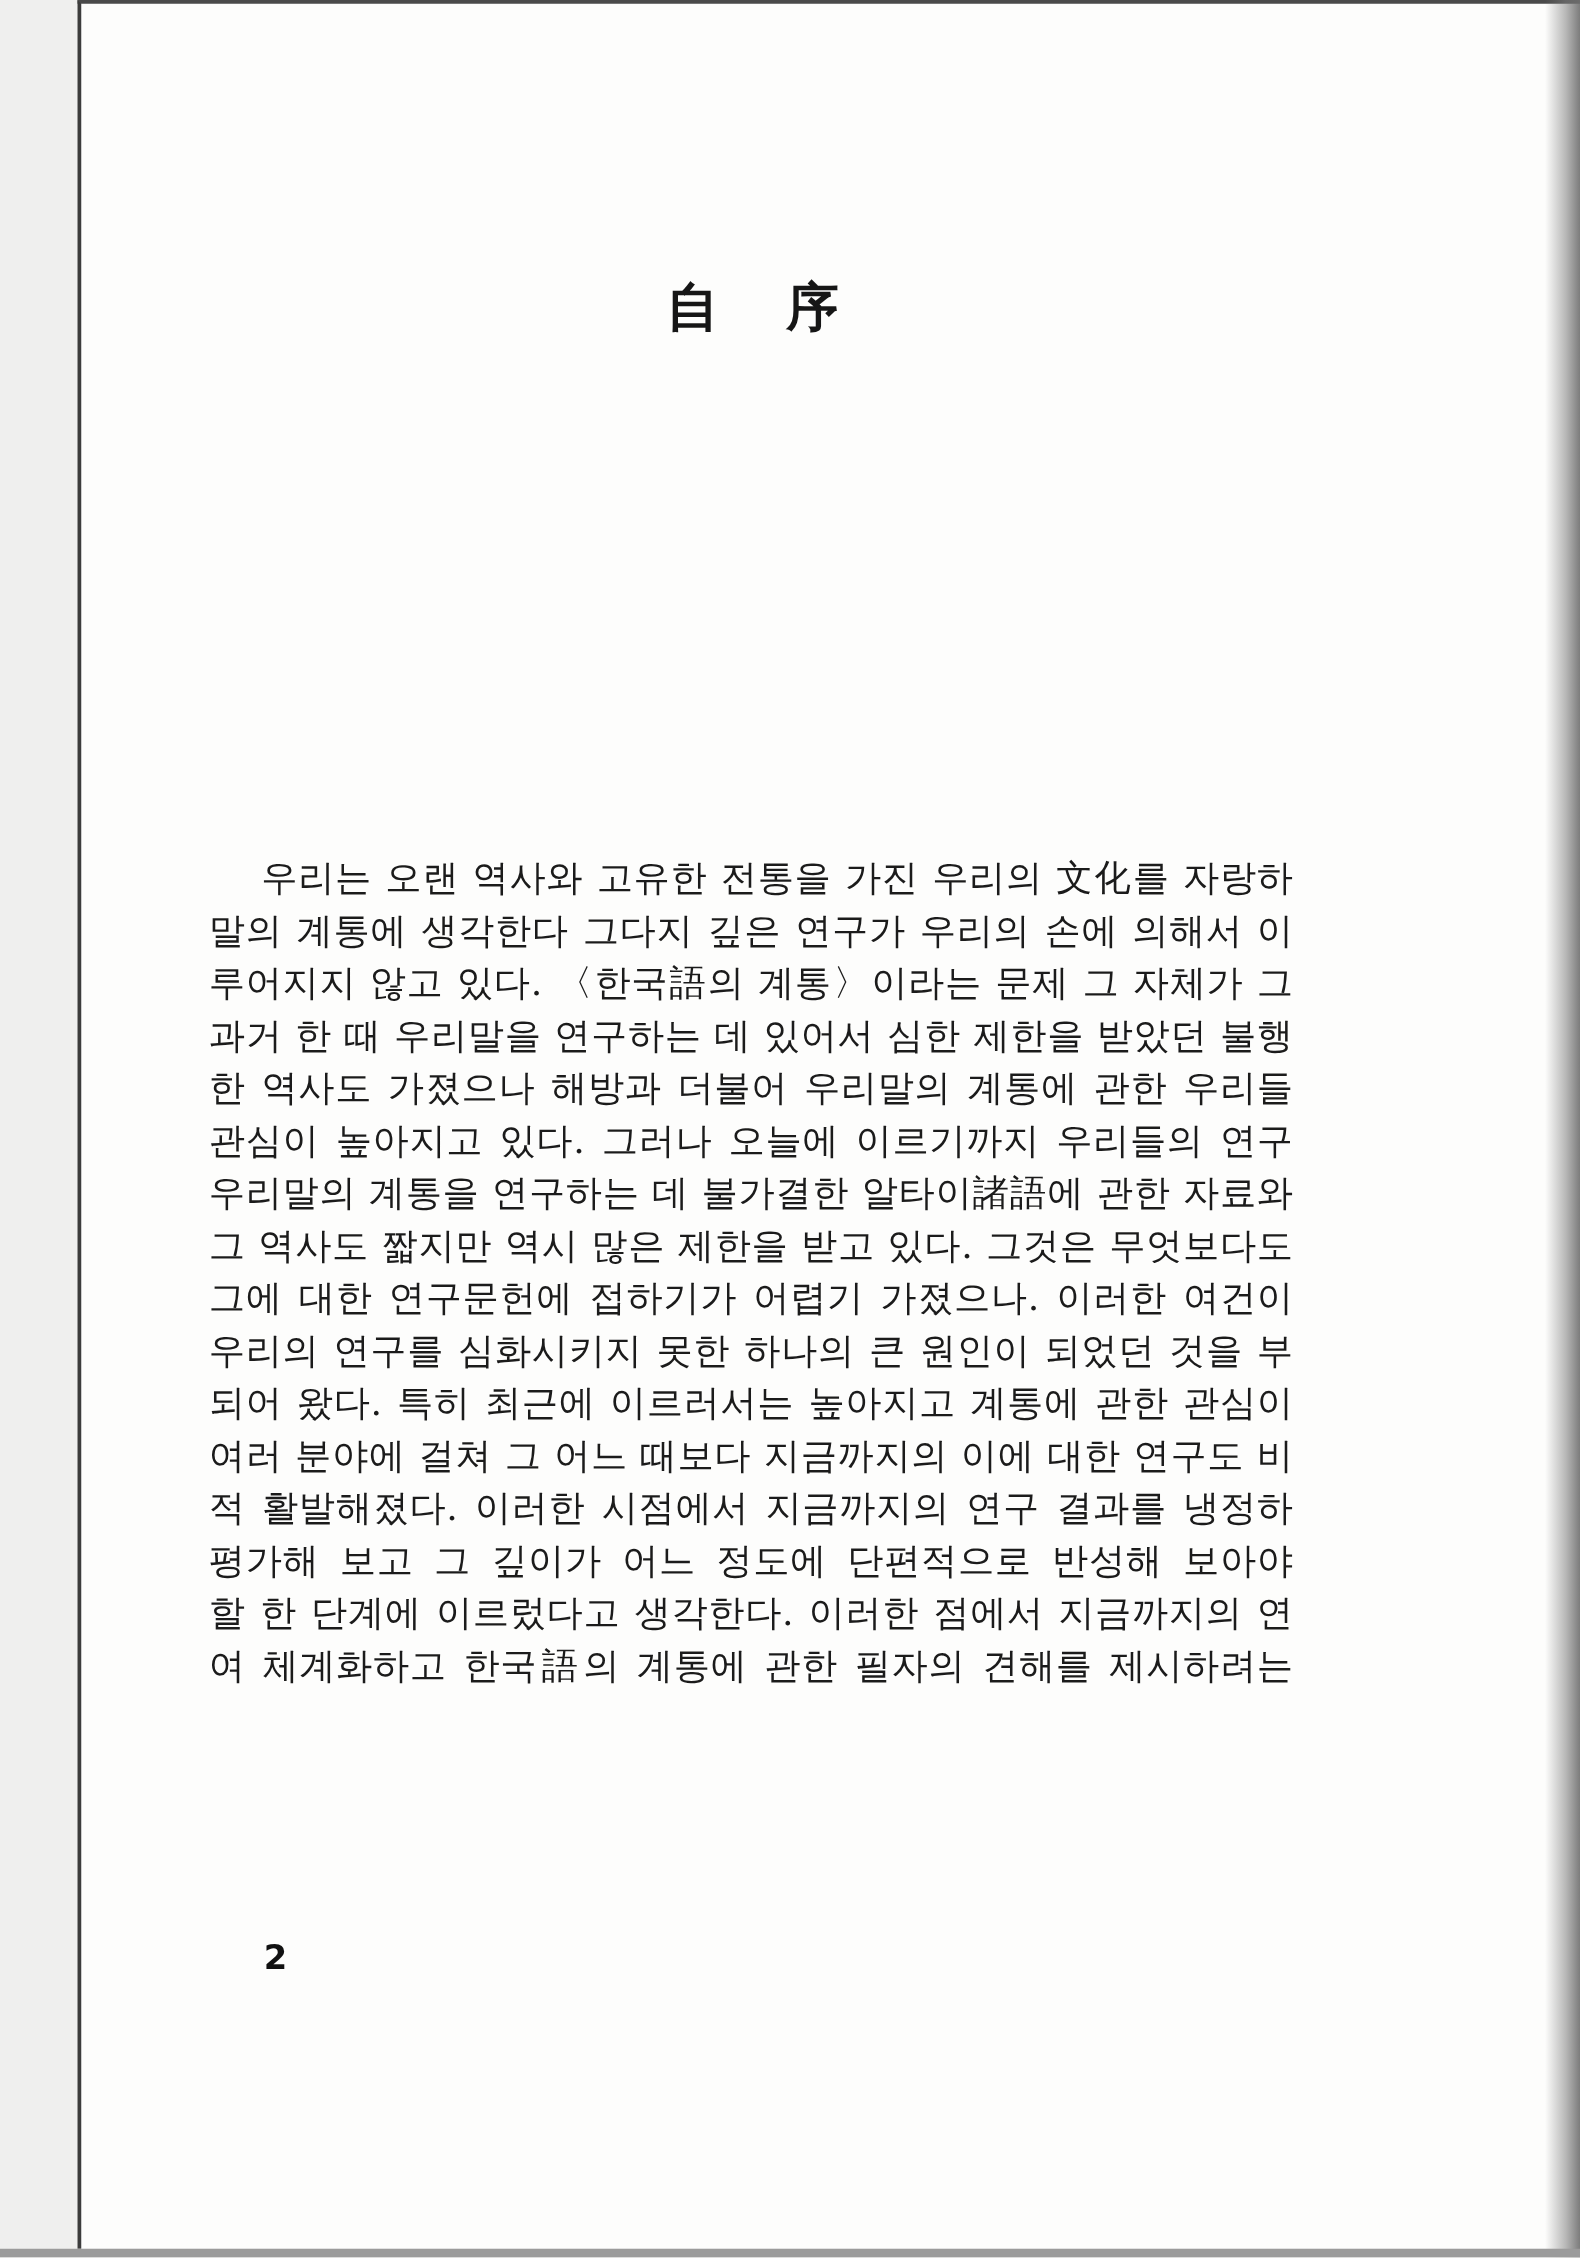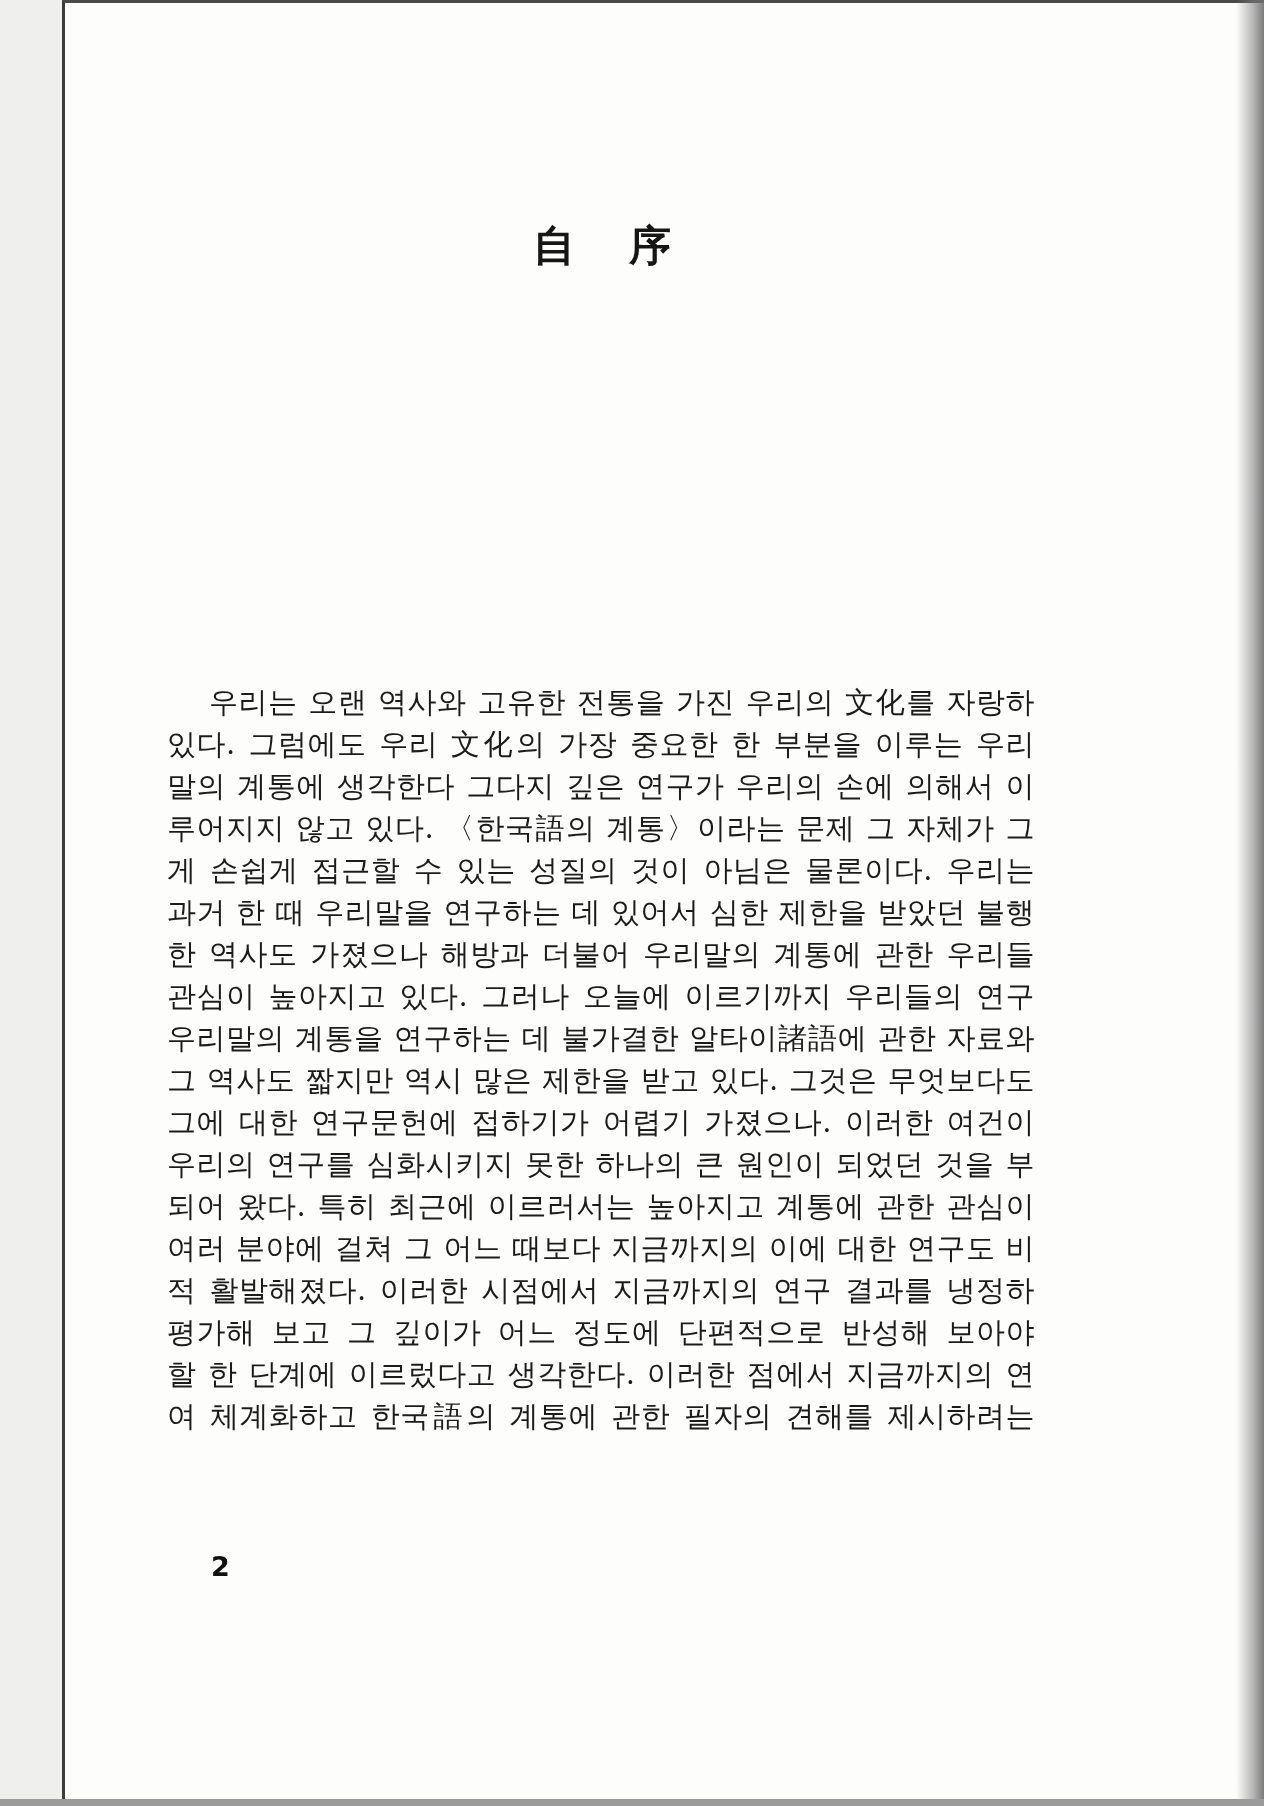--- a/index.html
+++ b/index.html
@@ -90,24 +90,22 @@
 </head>
 <body>
 
 <div class="scan-wrap">
   <div class="book-page">
     <h1 class="page-title">自　序</h1>
 
     <div class="body-text">
 
     <div class="line">우리는 오랜 역사와 고유한 전통을 가진 우리의 文化를 자랑하고</div>
-        <div class="line">있다.  그럼에도  우리 文化의 가장 중요한 한 부분을 이루는 우리</div>
         <div class="line">말의 계통에 생각한다 그다지 깊은 연구가  우리의 손에 의해서 이</div>
         <div class="line">루어지지 않고 있다.  〈한국語의 계통〉이라는 문제 그 자체가 그렇</div>
-        <div class="line">게 손쉽게 접근할 수 있는  성질의 것이 아님은 물론이다.  우리는</div>
         <div class="line">과거 한 때 우리말을 연구하는 데 있어서 심한 제한을 받았던 불행</div>
         <div class="line">한 역사도 가졌으나 해방과 더불어 우리말의 계통에 관한 우리들의</div>
         <div class="line">관심이 높아지고 있다. 그러나 오늘에 이르기까지 우리들의 연구는</div>
         <div class="line">우리말의 계통을 연구하는 데 불가결한  알타이諸語에 관한 자료와</div>
         <div class="line">그 역사도 짧지만 역시 많은 제한을 받고 있다. 그것은 무엇보다도</div>
         <div class="line">그에 대한 연구문헌에 접하기가  어렵기 가졌으나.  이러한 여건이</div>
         <div class="line">우리의 연구를 심화시키지 못한  하나의 큰 원인이 되었던 것을 부</div>
         <div class="line">되어 왔다.  특히 최근에 이르러서는 높아지고 계통에 관한 관심이</div>
         <div class="line">여러 분야에 걸쳐 그 어느 때보다 지금까지의 이에 대한 연구도 비교</div>
         <div class="line">적 활발해졌다. 이러한 시점에서 지금까지의 연구 결과를 냉정하게</div>

